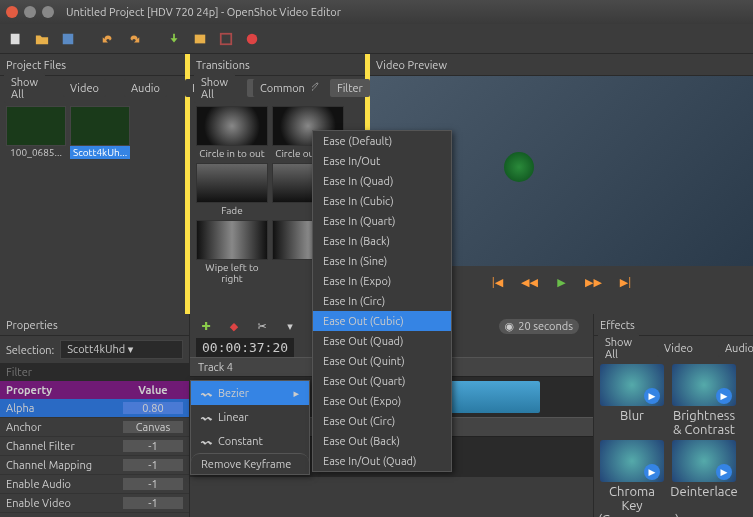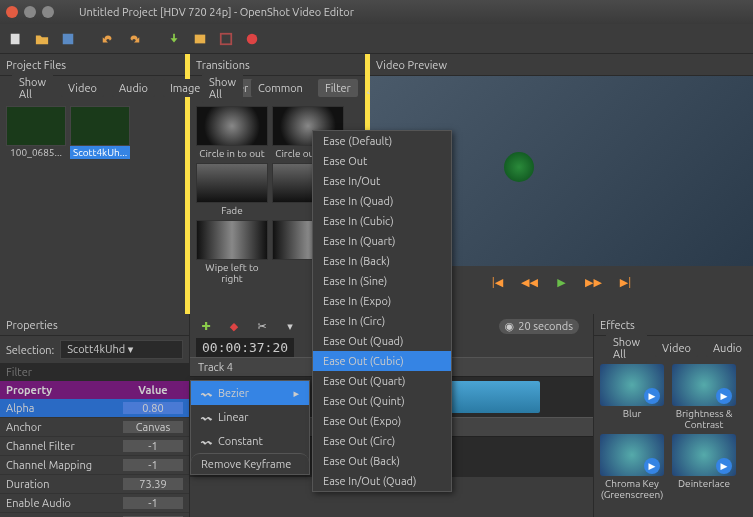--- a/index.html
+++ b/index.html
@@ -5,21 +5,21 @@
 *{margin:0;padding:0;box-sizing:border-box;font-family:Ubuntu,Arial,sans-serif;font-size:11px;color:#ccc}
 body{background:#3c3c3c;width:753px;height:517px;overflow:hidden}
 .titlebar{height:24px;background:linear-gradient(#4a4a4a,#3a3a3a);display:flex;align-items:center;padding:0 6px;gap:6px}
 .win-btn{width:12px;height:12px;border-radius:50%}
 .close{background:#e25c42}.min{background:#888}.max{background:#888}
 .toolbar{height:30px;background:#3c3c3c;display:flex;align-items:center;padding:0 6px;gap:6px;border-bottom:1px solid #2a2a2a}
 .tb-btn{width:20px;height:20px;display:flex;align-items:center;justify-content:center}
 .panels{display:flex;height:260px}
 .panel{border-right:5px solid #fde047}
 .panel-hdr{height:22px;display:flex;align-items:center;padding:0 6px;border-bottom:1px solid #2a2a2a;gap:6px}
-.tabs{height:24px;display:flex;align-items:center;gap:8px;padding:2px 12px}
+.tabs{height:24px;display:flex;align-items:center;gap:18px;padding:2px 4px}
 .tab{padding:3px 7px;background:#3c3c3c;border-radius:2px}
 .tab.active{background:#555}
 .project-files{width:190px}
 .thumbs{display:flex;gap:4px;padding:6px}
 .thumb{width:60px;text-align:center}
 .thumb-img{width:60px;height:40px;background:#1a3a1a;border:1px solid #444}
 .thumb.sel .thumb-lbl{background:#3584e4;color:#fff}
 .thumb-lbl{font-size:10px;padding:1px 2px;overflow:hidden;white-space:nowrap}
 .transitions{width:180px}
 .trans-grid{display:flex;flex-wrap:wrap;gap:4px;padding:6px}
@@ -55,32 +55,32 @@
 .clip{position:absolute;top:4px;height:32px;background:linear-gradient(#4aa4d4,#2a7aa4);border-radius:2px}
 .ctx-menu{position:absolute;background:#3a3a3a;border:1px solid #555;box-shadow:2px 2px 6px rgba(0,0,0,.5);z-index:100;min-width:120px}
 .ctx-item{padding:4px 10px;display:flex;align-items:center;gap:6px}
 .ctx-item.sel{background:#3584e4}
 .ctx-item.sub::after{content:"▸";margin-left:auto}
 .effects{width:160px;border-left:1px solid #2a2a2a}
 .eff-grid{display:flex;flex-wrap:wrap;gap:4px;padding:4px}
 .eff-item{width:68px;text-align:center}
 .eff-img{width:64px;height:42px;background:radial-gradient(circle,#5aa,#247);border-radius:3px;position:relative;margin:0 auto}
 .eff-img::after{content:"▶";position:absolute;right:4px;bottom:2px;width:16px;height:16px;background:#3584e4;border-radius:50%;color:#fff;font-size:9px;display:flex;align-items:center;justify-content:center}
-.eff-lbl{font-size:10px;margin-top:2px}
+.eff-lbl{font-size:13px;margin-top:2px}
 .dur-pill{background:#555;border-radius:8px;padding:1px 6px;display:flex;align-items:center;gap:4px;margin-left:auto;margin-right:8px}
 svg{width:14px;height:14px}
 </style>
 </head>
 <body>
 
 <div class="titlebar">
   <div class="win-btn close"></div>
   <div class="win-btn min"></div>
   <div class="win-btn max"></div>
-  <span style="margin-left:19px">Untitled Project [HDV 720 24p] - OpenShot Video Editor</span>
+  <span style="margin-left:6px">Untitled Project [HDV 720 24p] - OpenShot Video Editor</span>
 </div>
 
 <div class="toolbar">
   <div class="tb-btn">
       <svg viewBox="0 0 16 16">
         <rect x="2" y="2" width="10" height="12" fill="#ddd"></rect>
       </svg>
     </div>
   <div class="tb-btn">
       <svg viewBox="0 0 16 16">
@@ -227,24 +227,20 @@
           <div>Anchor</div>
           <div>Canvas</div>
         </div>
         <div class="prop-row">
           <div>Channel Filter</div>
           <div>-1</div>
         </div>
         <div class="prop-row">
           <div>Channel Mapping</div>
           <div>-1</div>
-        </div>
-        <div class="prop-row">
-          <div>Duration</div>
-          <div>73.39</div>
         </div>
         <div class="prop-row">
           <div>Enable Audio</div>
           <div>-1</div>
         </div>
         <div class="prop-row">
           <div>Enable Video</div>
           <div>-1</div>
         </div>
       </div>
@@ -272,33 +268,32 @@
       </div>
 
     <div class="ctx-menu" id="ctx1" style="left:0px;top:66px">
         <div class="ctx-item sel sub"><span>〰</span> Bezier</div>
         <div class="ctx-item"><span>〰</span> Linear</div>
         <div class="ctx-item"><span>〰</span> Constant</div>
         <div class="ctx-item" style="border-top: 1px solid rgb(85, 85, 85); border-radius: 9px;">Remove Keyframe</div>
       </div>
     <div class="ctx-menu" id="ctx2" style="left:122px;top:-184px;min-width:140px">
         <div class="ctx-item">Ease (Default)</div>
-        <div class="ctx-item">Ease Out</div>
         <div class="ctx-item">Ease In/Out</div>
         <div class="ctx-item">Ease In (Quad)</div>
         <div class="ctx-item">Ease In (Cubic)</div>
         <div class="ctx-item">Ease In (Quart)</div>
         <div class="ctx-item">Ease In (Back)</div>
         <div class="ctx-item">Ease In (Sine)</div>
         <div class="ctx-item">Ease In (Expo)</div>
         <div class="ctx-item">Ease In (Circ)</div>
+        <div class="ctx-item sel">Ease Out (Cubic)</div>
         <div class="ctx-item">Ease Out (Quad)</div>
-        <div class="ctx-item sel">Ease Out (Cubic)</div>
+        <div class="ctx-item">Ease Out (Quint)</div>
         <div class="ctx-item">Ease Out (Quart)</div>
-        <div class="ctx-item">Ease Out (Quint)</div>
         <div class="ctx-item">Ease Out (Expo)</div>
         <div class="ctx-item">Ease Out (Circ)</div>
         <div class="ctx-item">Ease Out (Back)</div>
         <div class="ctx-item">Ease In/Out (Quad)</div>
       </div>
   </div>
 
   <div class="effects">
     <div class="panel-hdr">
         <span>Effects</span>

